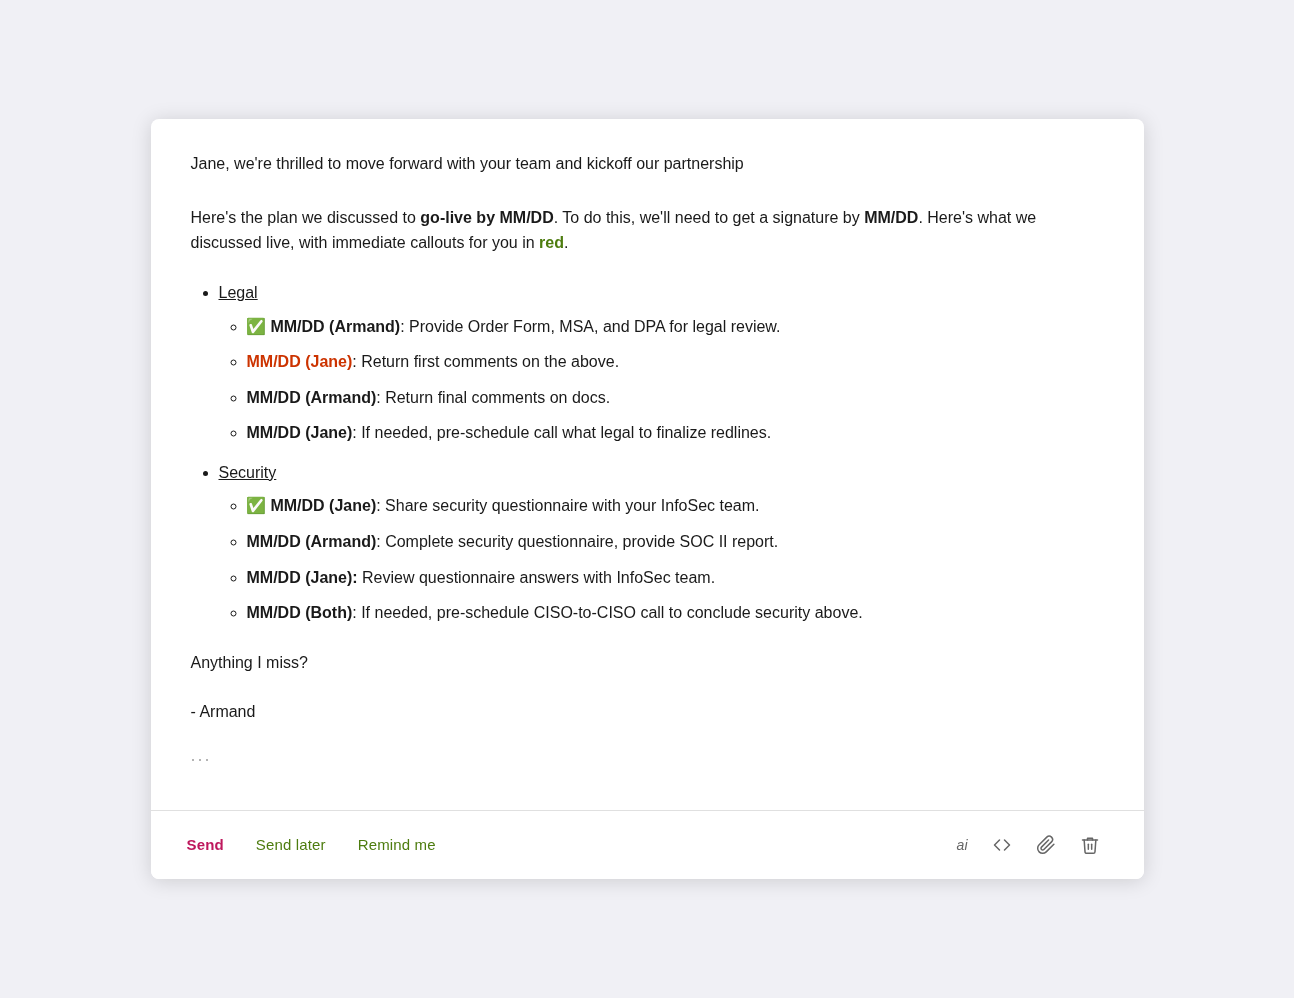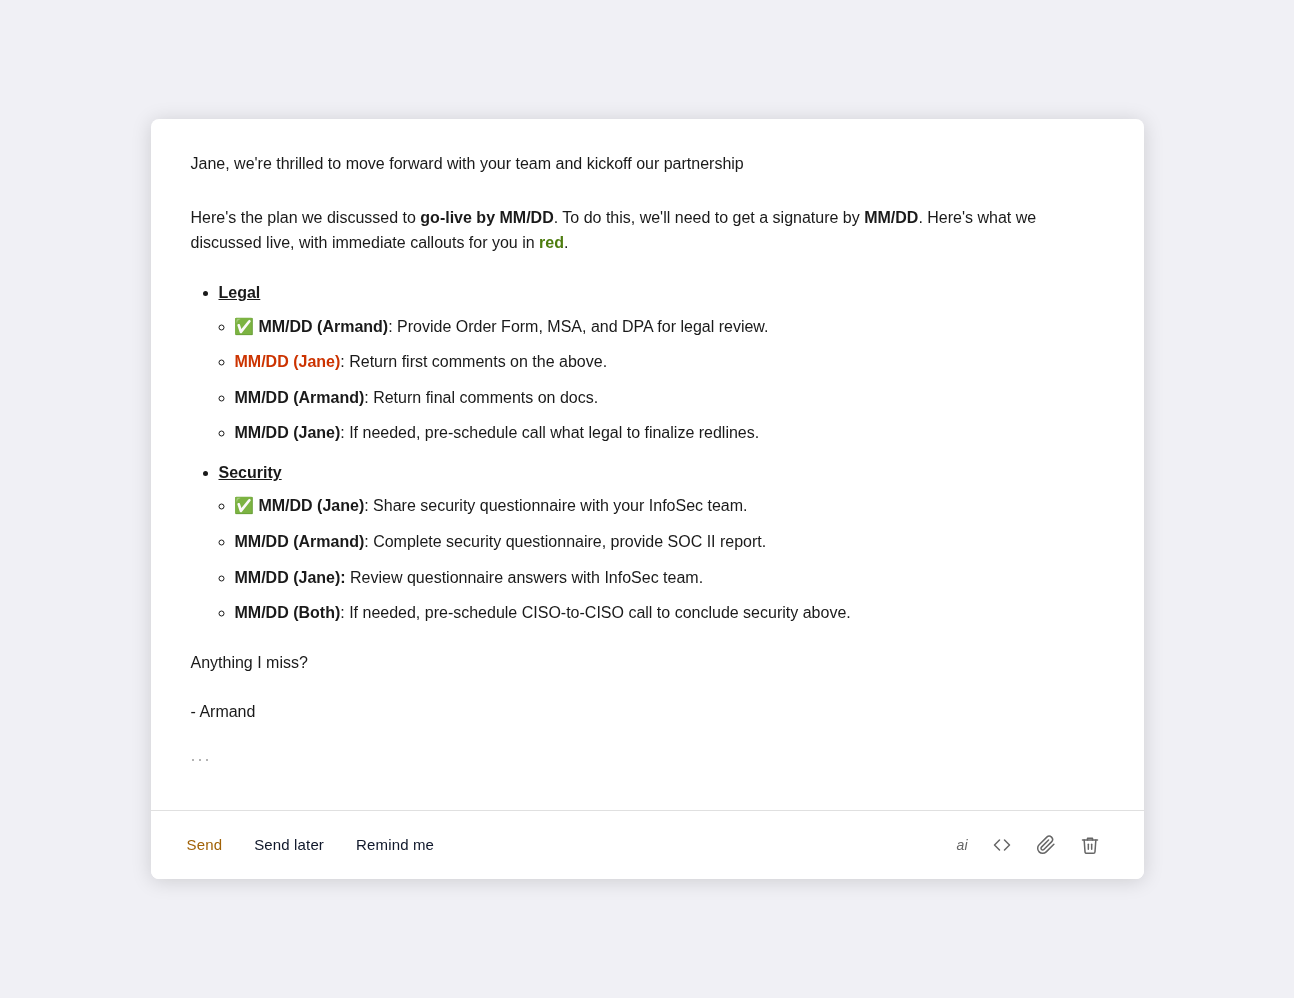--- a/index.html
+++ b/index.html
@@ -52,27 +52,27 @@
       list-style: disc;
       margin-left: 28px;
       margin-bottom: 24px;
     }
 
     .email-body ul.main-list > li {
       margin-bottom: 14px;
     }
 
     .email-body ul.main-list > li > span.section-label {
-      font-weight: bold;
+      font-weight: normal;
       text-decoration: underline;
     }
 
     .email-body ul.sub-list {
       list-style: circle;
-      margin-left: 16px;
+      margin-left: 28px;
       margin-top: 8px;
     }
 
     .email-body ul.sub-list > li {
       margin-bottom: 10px;
     }
 
     .bold {
       font-weight: bold;
       text-align: right;
@@ -127,26 +127,26 @@
       color: #333;
       padding: 8px 16px;
       font-weight: 600;
       letter-spacing: 0.01em;
     }
 
     .toolbar-btn.send-btn {
       padding-left: 4px;
       padding-right: 16px;
       font-size: 15px;
-      font-weight: 400;
-      color: #a16207;
+      font-weight: 700;
+      color: #be185d;
     }
 
     .toolbar-btn.muted {
-      color: #0f172a;
+      color: #4d7c0f;
       font-weight: 400;
     }
 
     .toolbar-spacer {
       flex: 1;
     }
 
     .toolbar-icon-btn {
       background: none;
       border: none;

